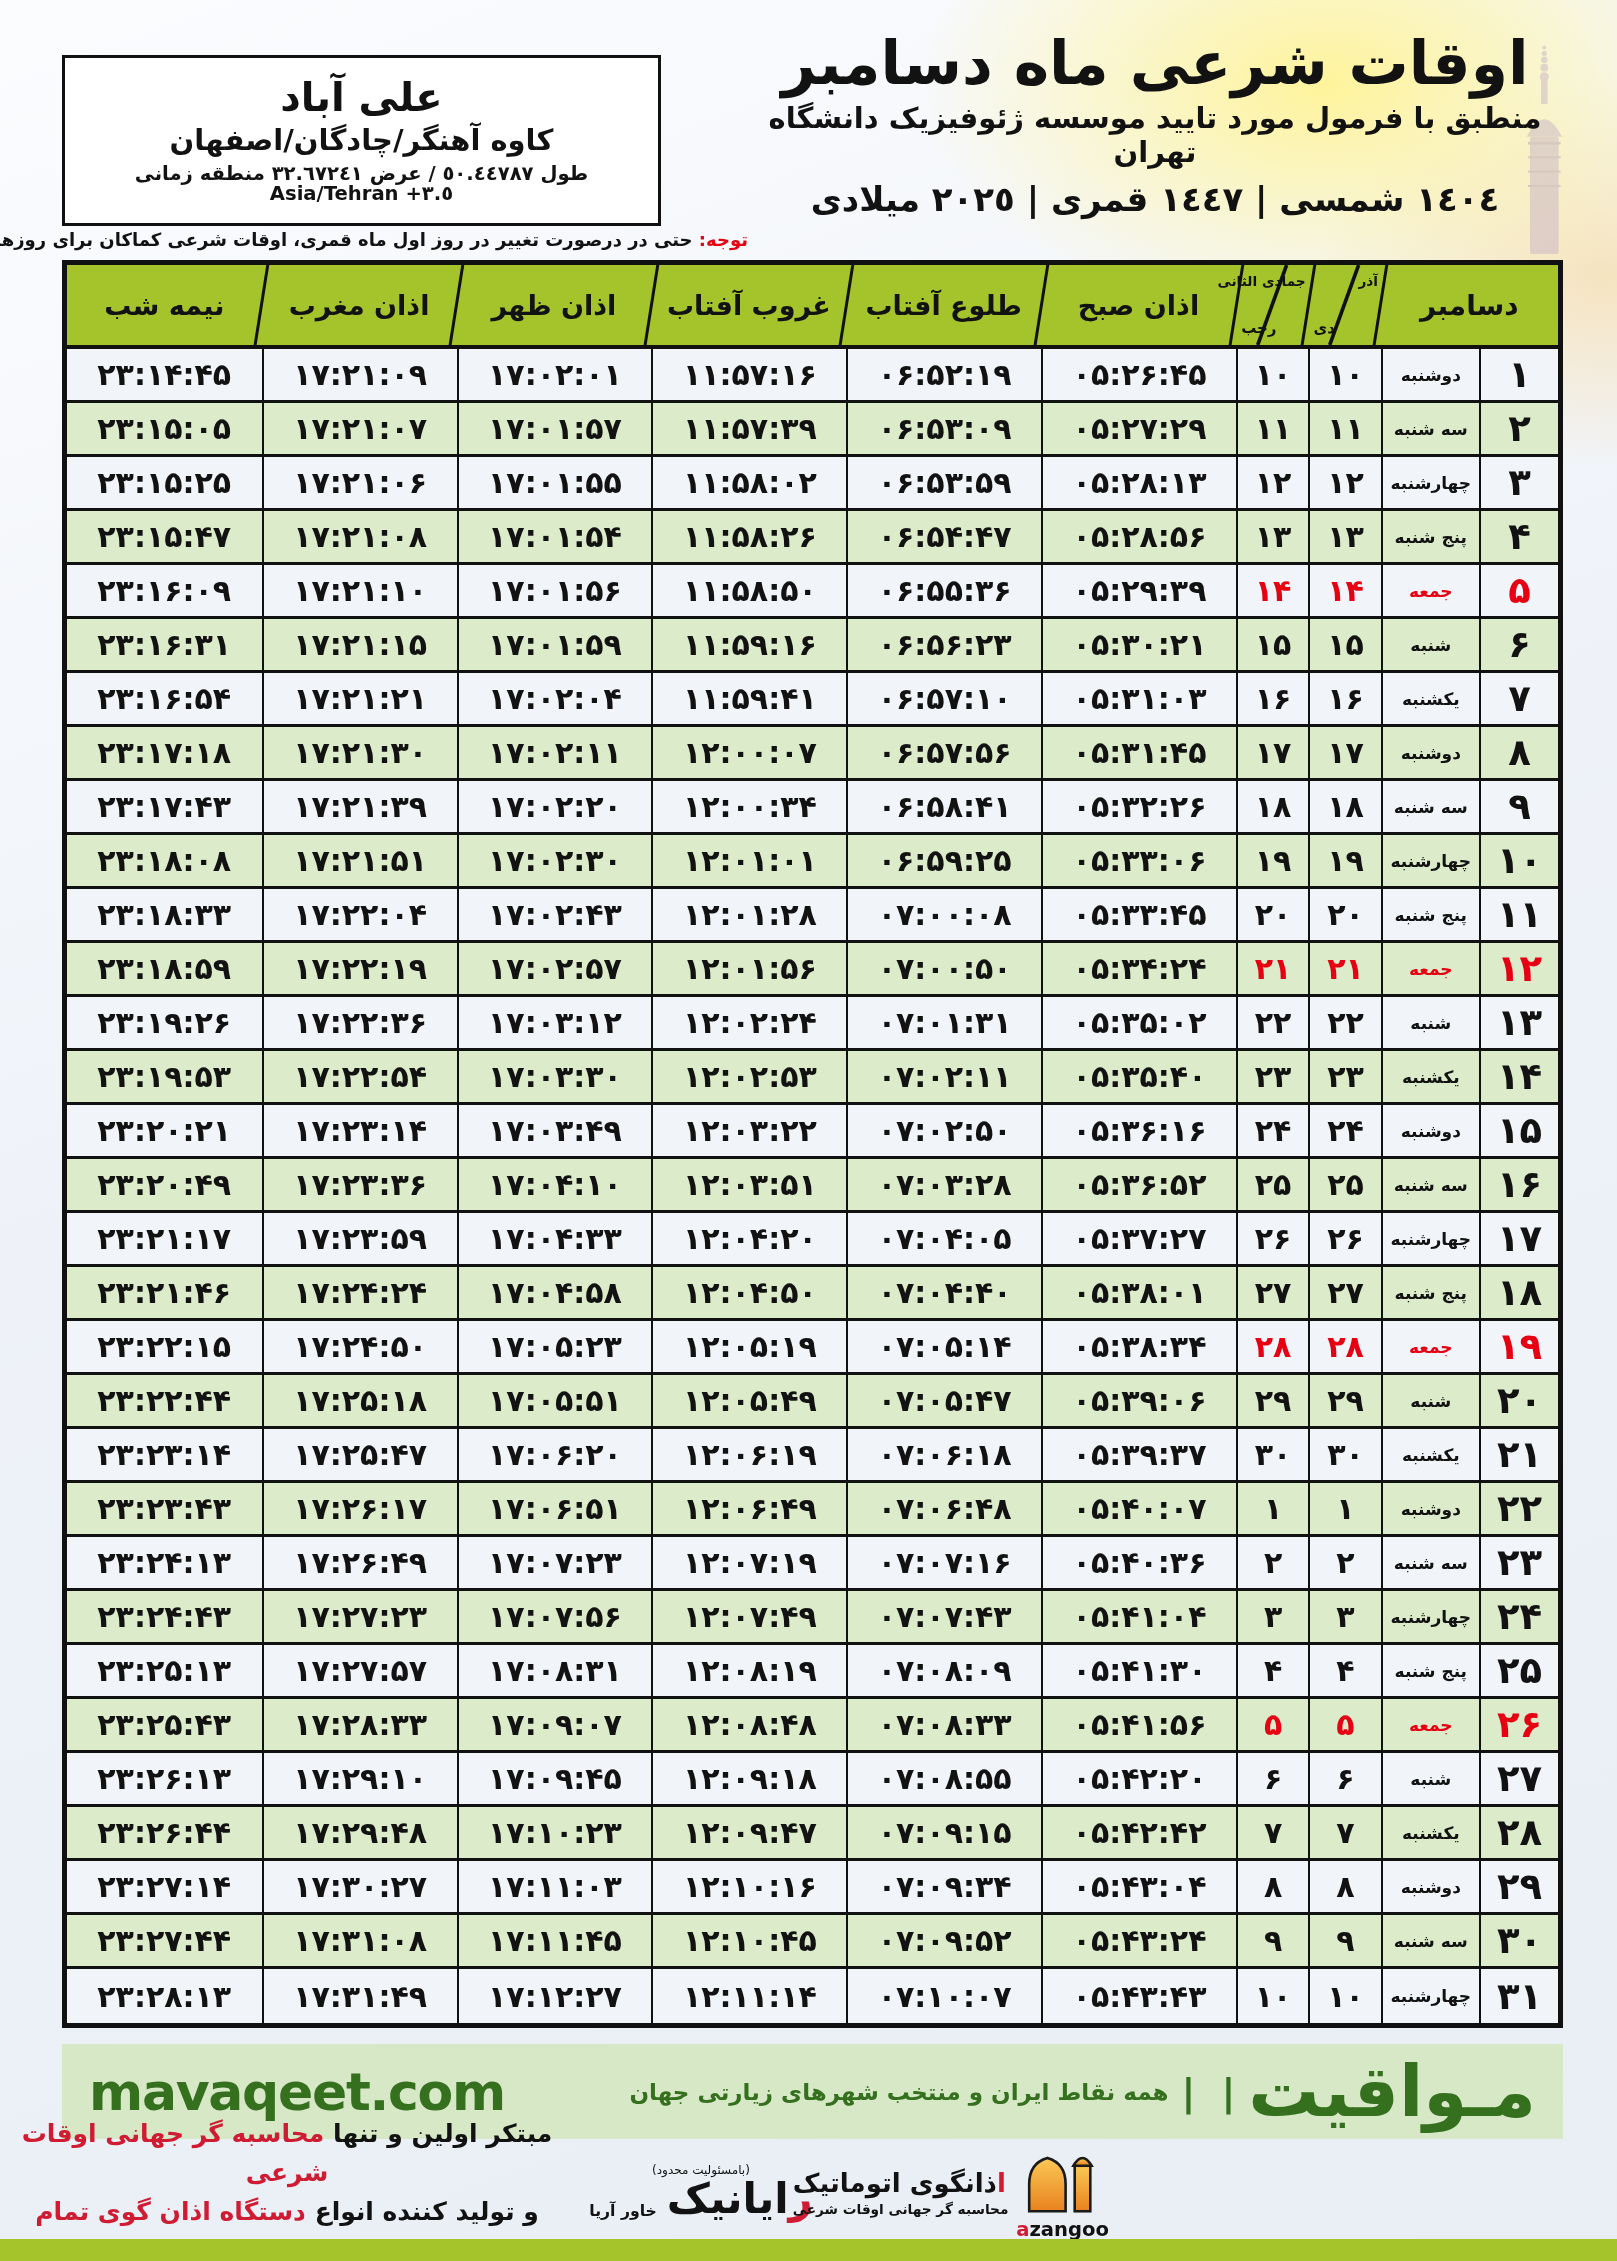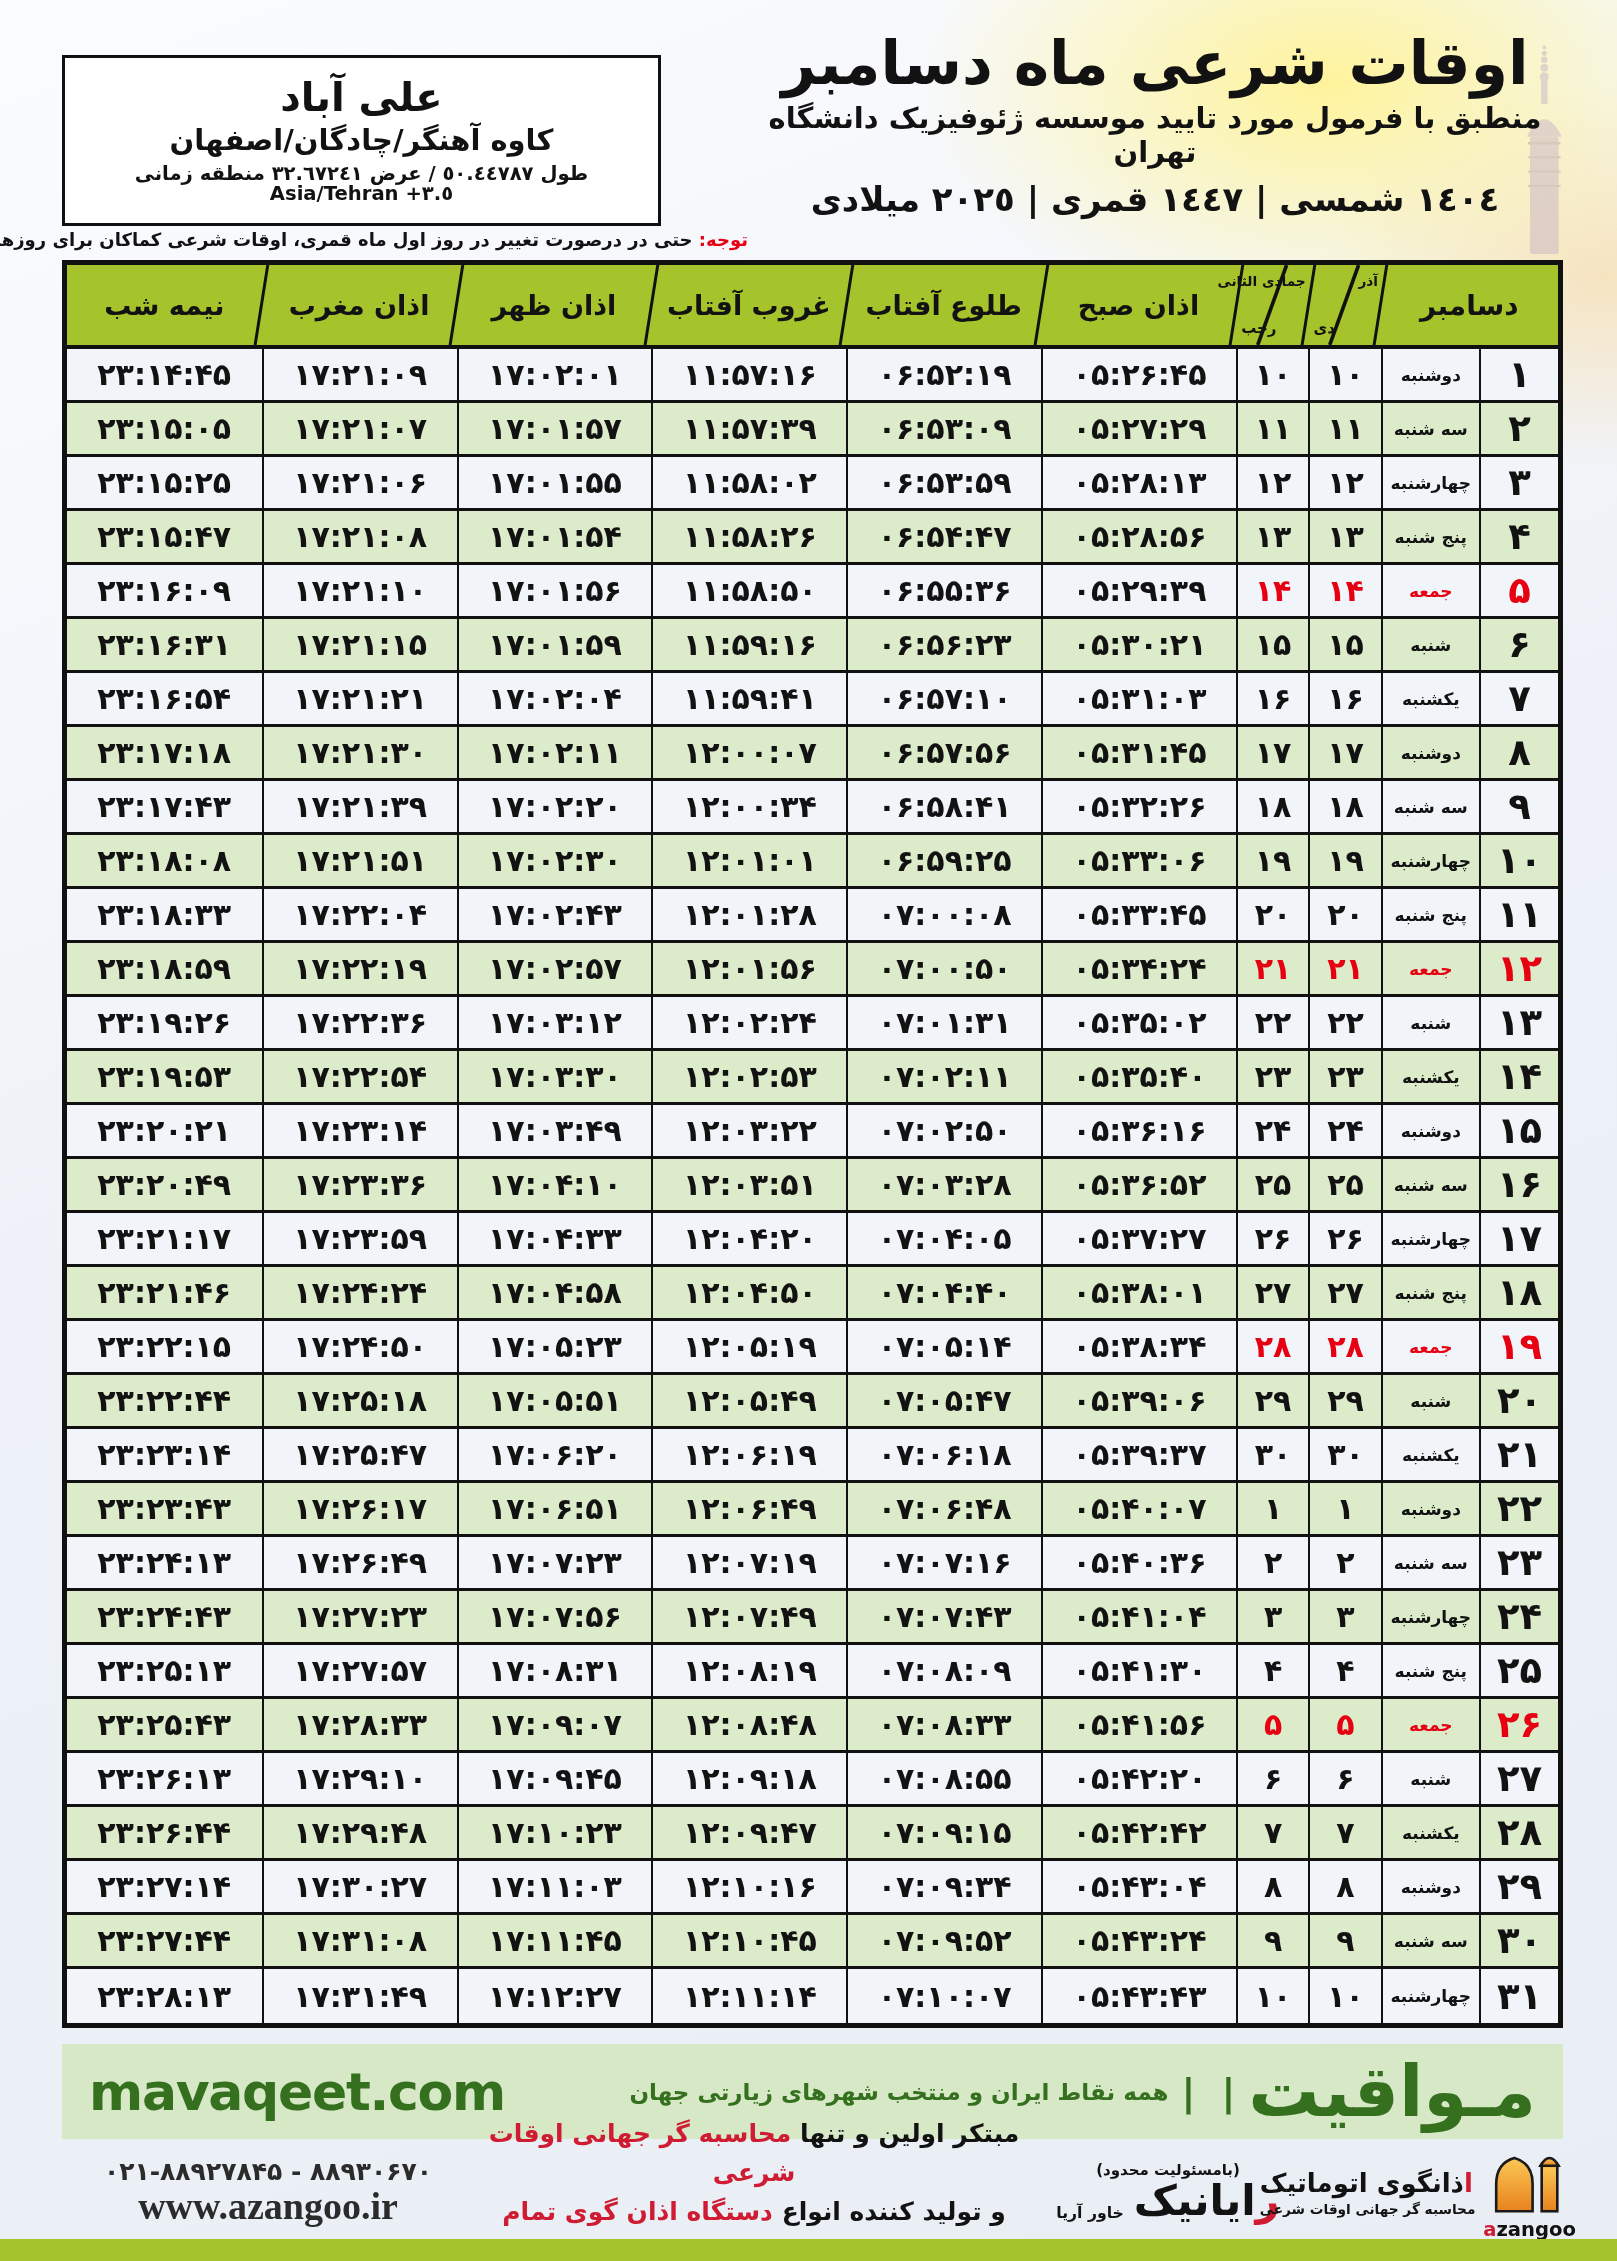--- a/index.html
+++ b/index.html
@@ -70,21 +70,21 @@
   .site{font-size:52px;font-weight:bold;color:var(--band-green);direction:ltr;letter-spacing:-1.3px;}
 
   
   .bottom{position:absolute;left:0;top:2145px;width:1618px;height:95px;display:flex;align-items:center;}
   .contact{margin-left:69px;width:398px;text-align:center;}
   .phones{font-size:25px;font-weight:bold;direction:ltr;color:#2b2b2b;}
   .web{font-family:"Liberation Serif",serif;font-size:38px;font-weight:bold;color:#2b2b2b;line-height:1.1;}
   .slogan{width:574px;direction:rtl;text-align:center;font-size:25px;font-weight:bold;line-height:1.55;}
   .slogan .red{color:var(--footer-red);}
   .rayanik{width:254px;direction:rtl;text-align:center;}
-  .rayanik .small{font-size:15px;font-weight:bold;}
+  .rayanik .small{font-size:12px;font-weight:normal;}
   .rayanik .name{font-size:42px;font-weight:bold;line-height:1.05;}
   .rayanik .name .red{color:var(--footer-red);}
   .rayanik .sub{font-size:15.7px;font-weight:bold;display:inline-block;margin-right:6.5px;vertical-align:middle;}
   .azangoo{width:281px;display:flex;direction:rtl;align-items:center;gap:7.8px;}
   .az-icon-wrap{text-align:center;}
   .az-latin{font-size:19.6px;font-weight:bold;direction:ltr;line-height:1;}
   .az-latin .red{color:var(--footer-red);}
   .az-texts{text-align:left;direction:rtl;}
   .az-name{font-size:26px;font-weight:bold;white-space:nowrap;}
   .az-name .red{color:var(--footer-red);}
@@ -537,24 +537,20 @@
     <div class="band-right">
       <span class="brand">مـواقیت</span>
       <span class="sep">|</span>
       <span class="sep">|</span>
       <span class="tag2">همه نقاط ایران و منتخب شهرهای زیارتی جهان</span>
     </div>
     <div class="site">mavaqeet.com</div>
   </div>
 
   <div class="bottom">
-    <div class="contact">
-      <div class="phones">۰۲۱-۸۸۹۲۷۸۴۵ - ۸۸۹۳۰۶۷۰</div>
-      <div class="web">www.azangoo.ir</div>
-    </div>
     <div class="slogan">
       <div>
         <span>مبتکر اولین و تنها</span>
         <span class="red">محاسبه گر جهانی اوقات شرعی</span>
       </div>
       <div>
         <span>و تولید کننده انواع</span>
         <span class="red">دستگاه اذان گوی تمام خودکار ماهواره ای</span>
       </div>
     </div>

